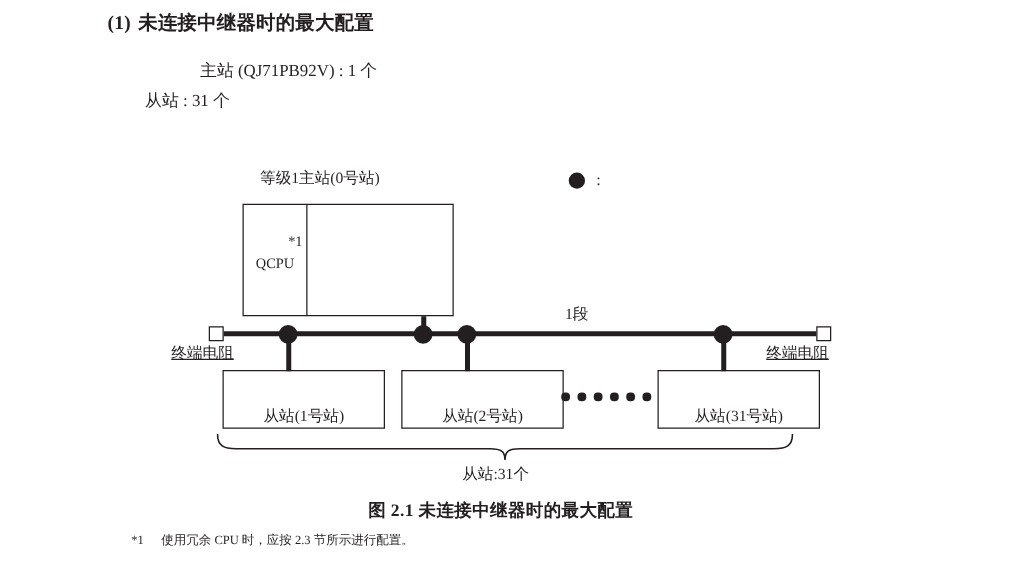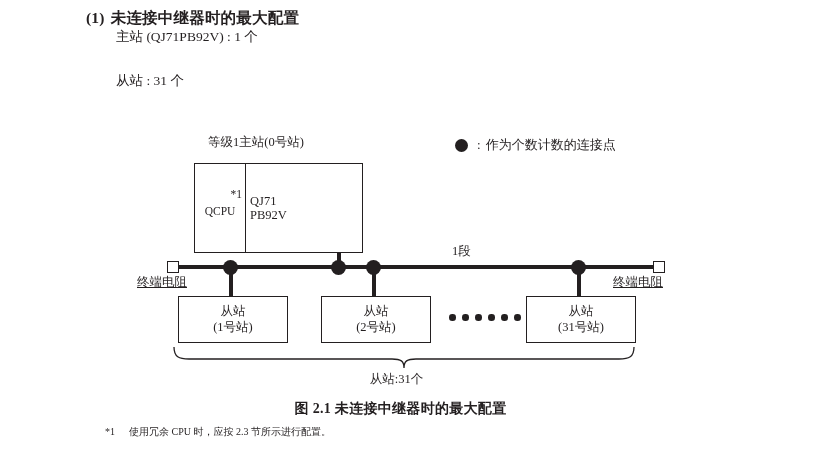--- a/index.html
+++ b/index.html
@@ -31,21 +31,21 @@
     white-space: nowrap;
   }
   .sec-head .num { margin-right: 6px; }
 
   .sec-line {
     position: absolute;
     left: 116px;
     font-size: 13.5px;
     white-space: nowrap;
   }
-  .sec-line.l1 { top: 28px; }
+  .sec-line.l1 { top: 48px; margin-left: 44px; }
   .sec-line.l2 { top: 72px; }
 
   
   .legend {
     position: absolute;
     left: 455px;
     top: 136px;
     display: flex;
     align-items: center;
     font-size: 13px;
@@ -169,28 +169,27 @@
     height: 14px;
   }
   .drop.down {
     top: 266px;
     height: 31px;
   }
 
   
   .slave {
     position: absolute;
-    width: 110px;
+    width: 130px;
     height: 47px;
     box-sizing: border-box;
     border: 1.3px solid #231f20;
     top: 296px;
     display: flex;
-    flex-direction: column;
-    align-items: center;
+    align-items: flex-end;
     justify-content: center;
     font-size: 12.5px;
     line-height: 1.25;
     white-space: nowrap;
   }
 
   .ellipsis {
     position: absolute;
     top: 314px;
     left: 449px;
@@ -255,35 +254,28 @@
 
   <div class="sec-head">
     <span class="num">(1)</span><span>未连接中继器时的最大配置</span>
   </div>
   <div class="sec-line l1">主站 (QJ71PB92V) : 1 个</div>
   <div class="sec-line l2">从站 : 31 个</div>
 
   <div class="legend">
     <span class="legend-dot"></span>
     <span class="legend-colon">:</span>
-    <span>作为个数计数的连接点</span>
   </div>
 
   <div class="master-caption">等级1主站(0号站)</div>
 
   <div class="rack">
     <div class="rack-cell cpu">
       <span class="cpu-label">QCPU</span>
       <span class="cpu-star">*1</span>
-    </div>
-    <div class="rack-cell net">
-      <span class="net-lines">
-        <span>QJ71</span><br>
-        <span>PB92V</span>
-      </span>
     </div>
   </div>
 
   <div class="drop up" style="left:337px;"></div>
 
   <div class="bus"></div>
   <div class="term left"></div>
   <div class="term right"></div>
   <div class="term-label left">终端电阻</div>
   <div class="term-label right">终端电阻</div>

